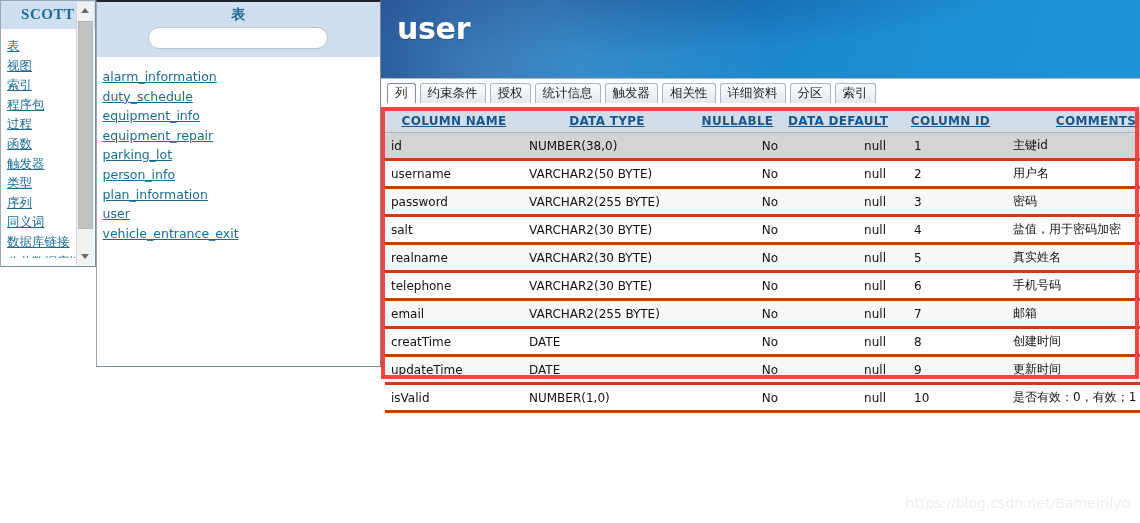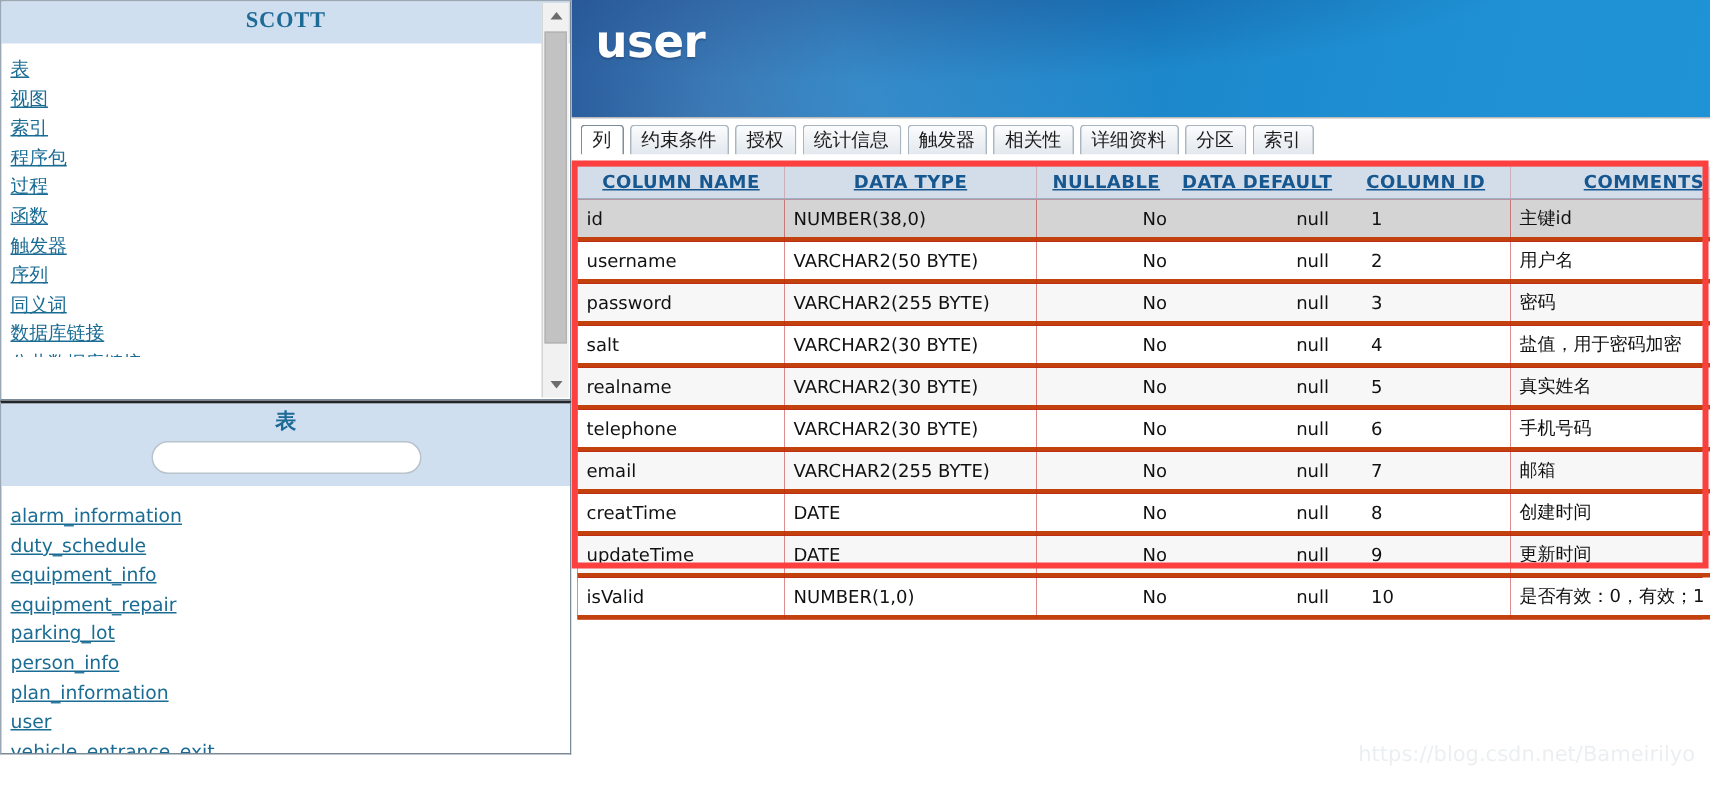--- a/index.html
+++ b/index.html
@@ -16,24 +16,24 @@
   }
   #app {
     position: absolute;
     inset: 0;
     display: flex;
   }
 
   
   #left-column {
     width: 381px;
-    height: 503px;
-    position: relative;
-    display: flex;
-    flex-direction: column;
+    height: 367px;
+    position: relative;
+    display: flex;
+    flex-direction: row;
     background: #ffffff;
     box-sizing: border-box;
     border-radius: 25px;
   }
 
   
   #objects-panel {
     position: relative;
     height: 267px;
     box-sizing: border-box;
@@ -326,20 +326,21 @@
     <div id="objects-panel">
       <div class="panel-head">SCOTT</div>
       <div id="objects-list">
           <a class="obj-link">表</a>
           <a class="obj-link">视图</a>
           <a class="obj-link">索引</a>
           <a class="obj-link">程序包</a>
           <a class="obj-link">过程</a>
           <a class="obj-link">函数</a>
           <a class="obj-link">触发器</a>
+          <a class="obj-link">类型</a>
           <a class="obj-link">序列</a>
           <a class="obj-link">同义词</a>
           <a class="obj-link">数据库链接</a>
           <a class="obj-link clipped">公共数据库链接</a>
         </div>
       <div class="vscroll">
         <div class="sb-btn">
           <span class="sb-arrow up"></span>
         </div>
         <div class="sb-track">

